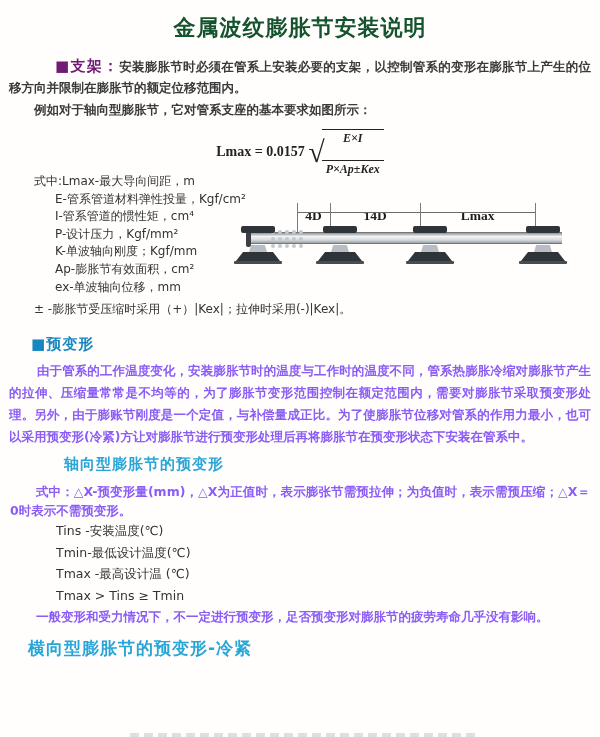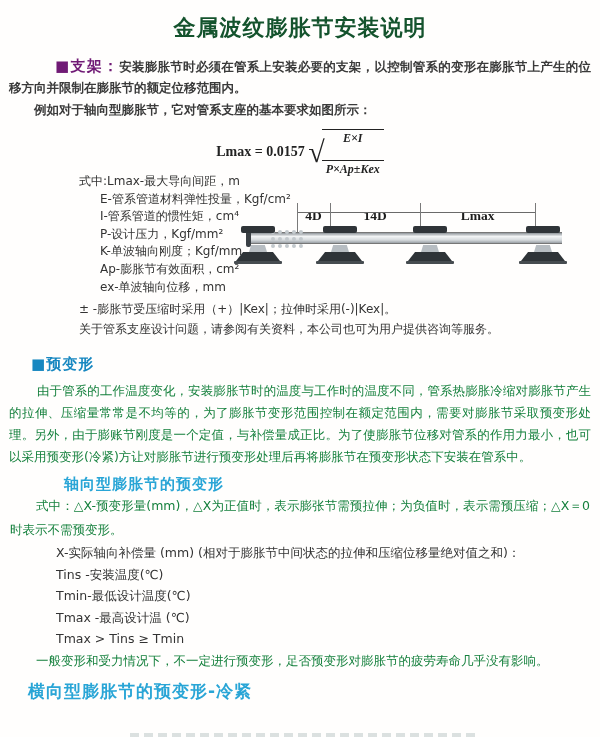--- a/index.html
+++ b/index.html
@@ -7,36 +7,36 @@
   .page {
     position:relative; width:600px; height:737px; margin:0 auto;
     background:#fffefd; overflow:hidden;
     font-family:"DejaVu Sans","Liberation Sans",sans-serif;
     color:#2e2e2e;
   }
   .title {
     margin-top:13px; text-align:center;
     font-size:22px; font-weight:bold; color:#14532d; letter-spacing:1px;
   }
-  .para { font-size:12.5px; line-height:21px; color:#15803d; text-align:justify; }
+  .para { font-size:12.5px; line-height:21px; color:#8b5cf6; text-align:justify;font-weight:bold; }
   .intro { margin:13px 9px 0 9px; text-indent:46px; font-weight:bold; color:#3a3a3a; }
   .sec-head-inline { font-size:15px; font-weight:bold; color:#701a75; letter-spacing:1px; }
   .example { margin:1px 9px 0 9px; text-indent:25px; font-weight:bold; color:#3a3a3a; }
 
   .math { font-family:"Liberation Serif","DejaVu Serif",serif; font-weight:bold; color:#222; }
   .formula1 { margin-top:9px; text-align:center; font-size:14px; height:38px; }
   .radical { font-size:30px; font-weight:normal; vertical-align:middle; position:relative; top:-1px; }
   .frac { display:inline-block; vertical-align:middle; text-align:center; font-size:12px; line-height:14px; }
   .frac .num { display:block; border-bottom:1px solid #222; padding:0 4px 15px 4px; }
   .frac .den { display:block; padding:1px 4px 0 4px; }
   .sqrt-wrap { display:inline-block; border-top:1.6px solid #222; vertical-align:middle; margin-left:-3px; padding-top:1px; }
   .sqrt-wrap .frac .num { border-bottom:1px solid #222; }
   .frac.it { font-style:italic; }
 
-  .defs-row { position:relative; margin-top:6px;padding-left:45px; }
+  .defs-row { position:relative; margin-top:6px; }
   .defs { margin-left:34px; font-size:12px; line-height:17.6px; color:#333; }
   .defs .d-line { white-space:nowrap; }
   .defs .ind { padding-left:21px; }
   .pm-note, .consult-note { margin-left:34px; font-size:12px; line-height:18px; color:#333; white-space:nowrap; }
   .pm-note { margin-top:4px; }
   .consult-note { margin-top:2px; }
 
   
   .fig { position:absolute; left:245px; top:192px; width:352px; height:92px; }
   .dim-label { position:absolute; top:16px; text-align:center;
@@ -61,21 +61,21 @@
   .support .base { position:absolute; left:2px; top:27px; width:44px; height:9px; background:#2f3438;
     clip-path:polygon(16% 0, 84% 0, 100% 100%, 0 100%); }
   .support .plate { position:absolute; left:0; top:36px; width:48px; height:3px; background:#464c50; border-radius:1px; }
 
   
   .sec-head-block { margin:17px 0 0 31px; font-size:15px; font-weight:bold; color:#1787c0; letter-spacing:1px; }
   .predeform-body { margin:6px 9px 0 9px; text-indent:28px; line-height:21.8px; }
   .sub-head { font-weight:bold; color:#29a5d6; letter-spacing:1px; }
   .axial-head { margin:8px 5px 0 64px; font-size:15px; }
   .formula2 { margin-top:9px; text-align:center; font-size:14px; height:32px; }
-  .explain { margin:0 10px 0 10px; text-indent:26px; line-height:24px; }
+  .explain { margin:8px 10px 0 10px; text-indent:26px; line-height:19px; }
   .axial-lines { margin-left:56px; font-size:12.5px; line-height:21.5px; color:#333; }
   .axial-note { margin:0 10px 0 10px; text-indent:26px; line-height:21.5px; }
   .lateral-head { margin:9px 0 0 28px; font-size:17px; }
   .cut-sliver { position:absolute; left:130px; bottom:0; width:350px; height:4px; overflow:hidden; opacity:.35;
     background:repeating-linear-gradient(90deg,#9aa 0 9px,transparent 9px 14px); }
 </style>
 </head>
 <body>
 
 <div class="page">
@@ -95,21 +95,20 @@
     <div class="defs">
       <div class="d-line">式中:Lmax-最大导向间距，m</div>
       <div class="d-line ind">E-管系管道材料弹性投量，Kgf/cm²</div>
       <div class="d-line ind">I-管系管道的惯性矩，cm⁴</div>
       <div class="d-line ind">P-设计压力，Kgf/mm²</div>
       <div class="d-line ind">K-单波轴向刚度；Kgf/mm</div>
       <div class="d-line ind">Ap-膨胀节有效面积，cm²</div>
       <div class="d-line ind">ex-单波轴向位移，mm</div>
     </div>
     <div class="pm-note">± -膨胀节受压缩时采用（+）|Kex|；拉伸时采用(-)|Kex|。</div>
-    <div class="consult-note">关于管系支座设计问题，请参阅有关资料，本公司也可为用户提供咨询等服务。</div>
   </div>
 
   <div class="fig">
     <div class="dim-label dl-4d">4D</div>
     <div class="dim-label dl-14d">14D</div>
     <div class="dim-label dl-lmax">Lmax</div>
     <div class="dim-line"></div>
     <div class="tick tk1"></div>
     <div class="tick tk2"></div>
     <div class="tick tk3"></div>
@@ -150,21 +149,20 @@
   <div class="sec-head-block"><span>■</span><span>预变形</span></div>
 
   <p class="para predeform-body">由于管系的工作温度变化，安装膨胀节时的温度与工作时的温度不同，管系热膨胀冷缩对膨胀节产生的拉伸、压缩量常常是不均等的，为了膨胀节变形范围控制在额定范围内，需要对膨胀节采取预变形处理。另外，由于膨账节刚度是一个定值，与补偿量成正比。为了使膨胀节位移对管系的作用力最小，也可以采用预变形(冷紧)方让对膨胀节进行预变形处理后再将膨胀节在预变形状态下安装在管系中。</p>
 
   <div class="sub-head axial-head">轴向型膨胀节的预变形</div>
 
 
   <p class="para explain">式中：△X-预变形量(mm)，△X为正值时，表示膨张节需预拉伸；为负值时，表示需预压缩；△X＝0时表示不需预变形。</p>
 
   <div class="axial-lines">
-    <div>X-实际轴向补偿量 (mm) (相对于膨胀节中间状态的拉伸和压缩位移量绝对值之和)：</div>
     <div>Tins -安装温度(℃)</div>
     <div>Tmin-最低设计温度(℃)</div>
     <div>Tmax -最高设计温 (℃)</div>
     <div>Tmax &gt; Tins ≥ Tmin</div>
   </div>
 
   <p class="para axial-note">一般变形和受力情况下，不一定进行预变形，足否预变形对膨胀节的疲劳寿命几乎没有影响。</p>
 
   <div class="sub-head lateral-head">横向型膨胀节的预变形-冷紧</div>
 

